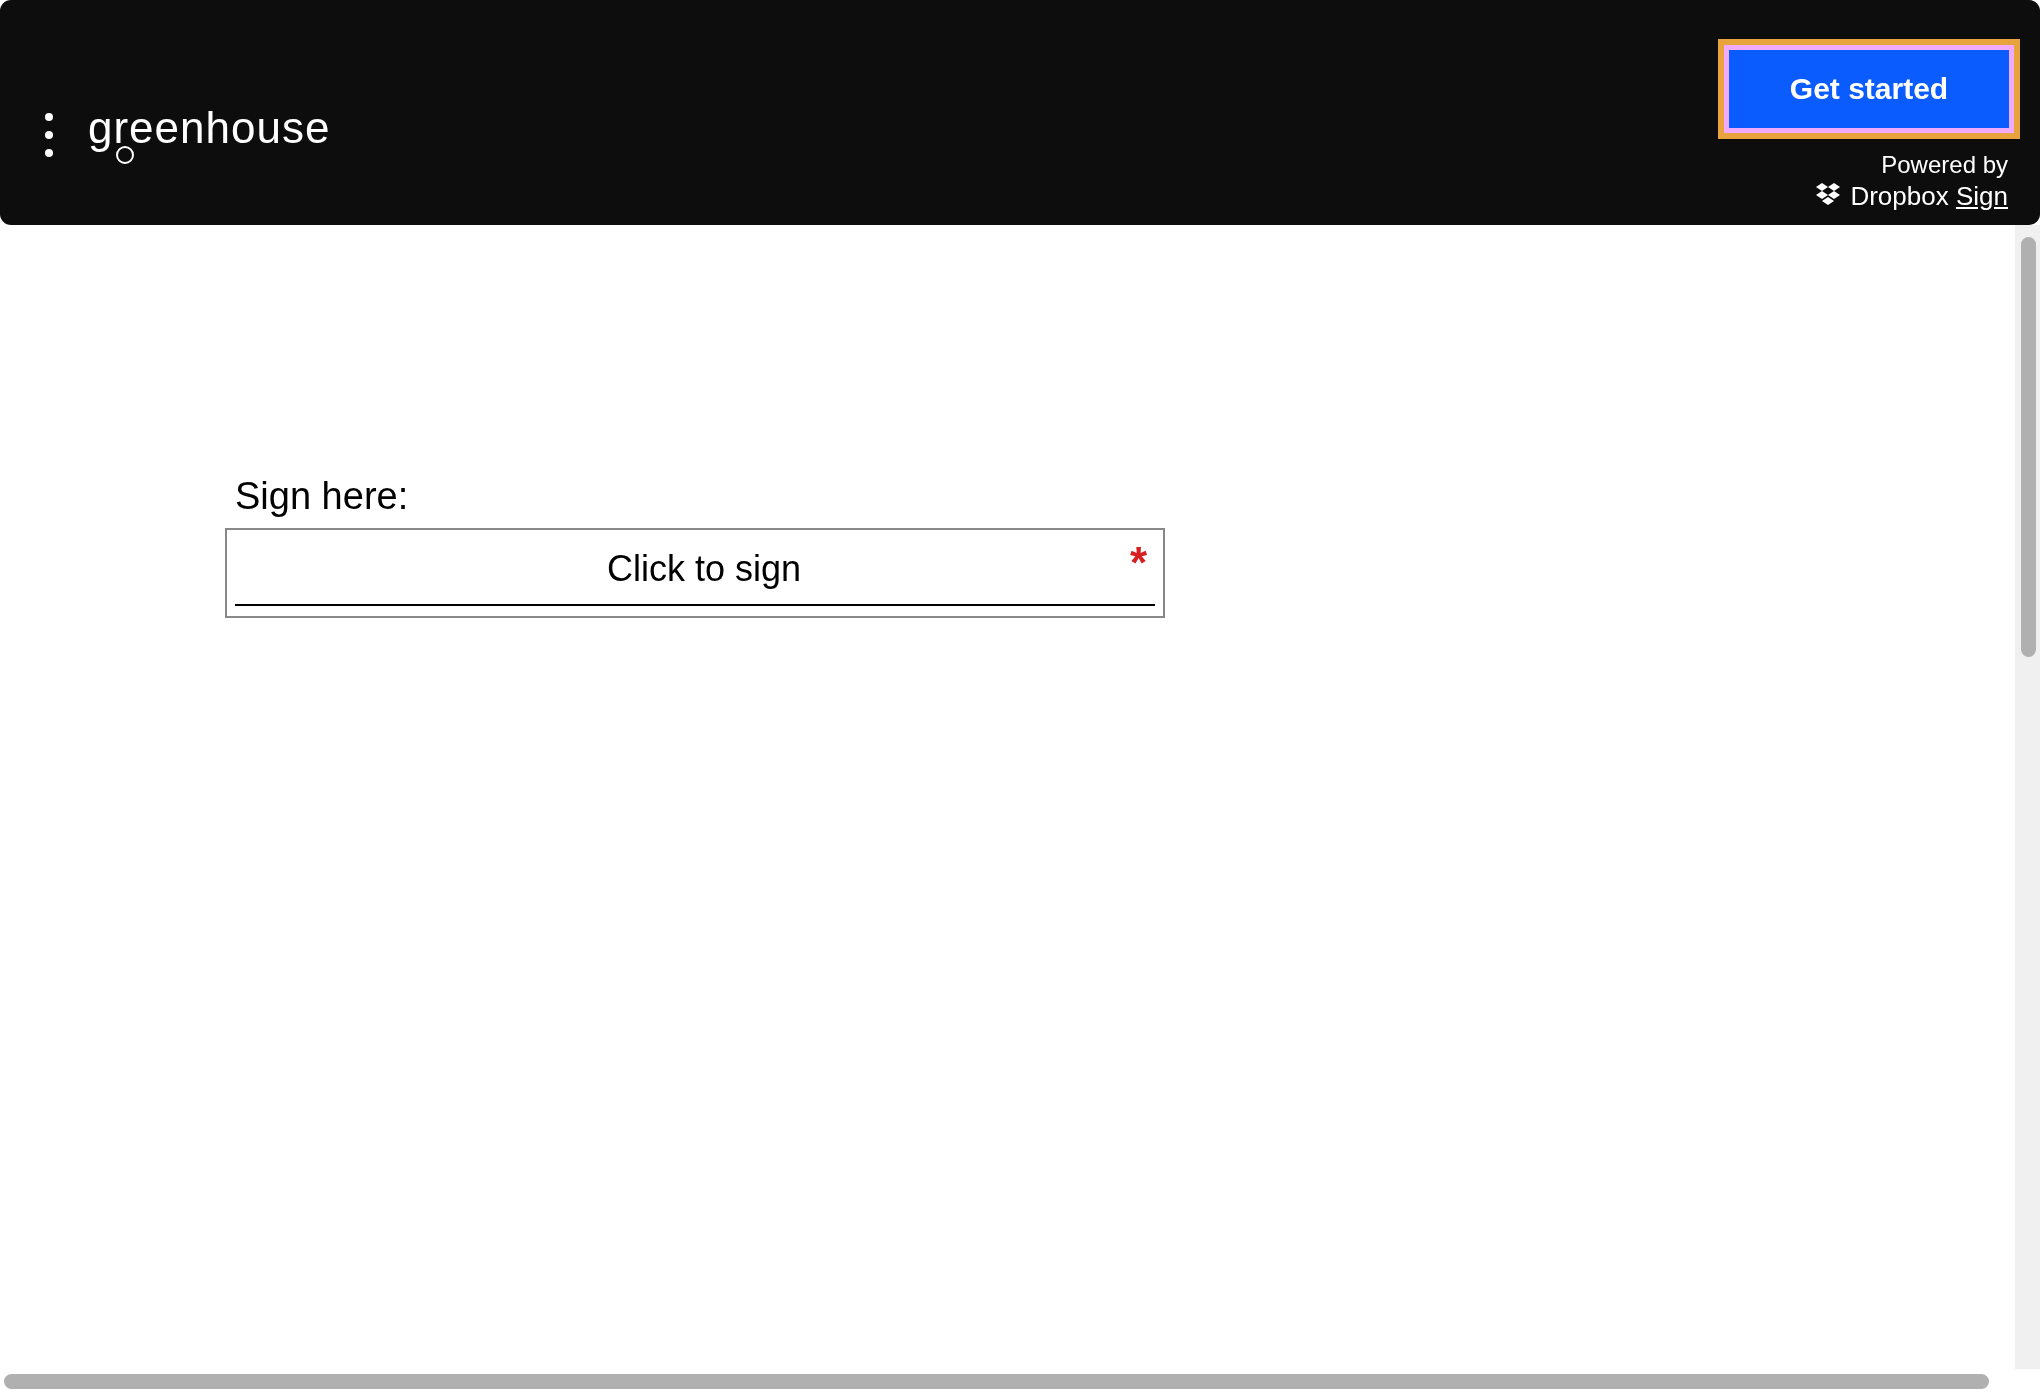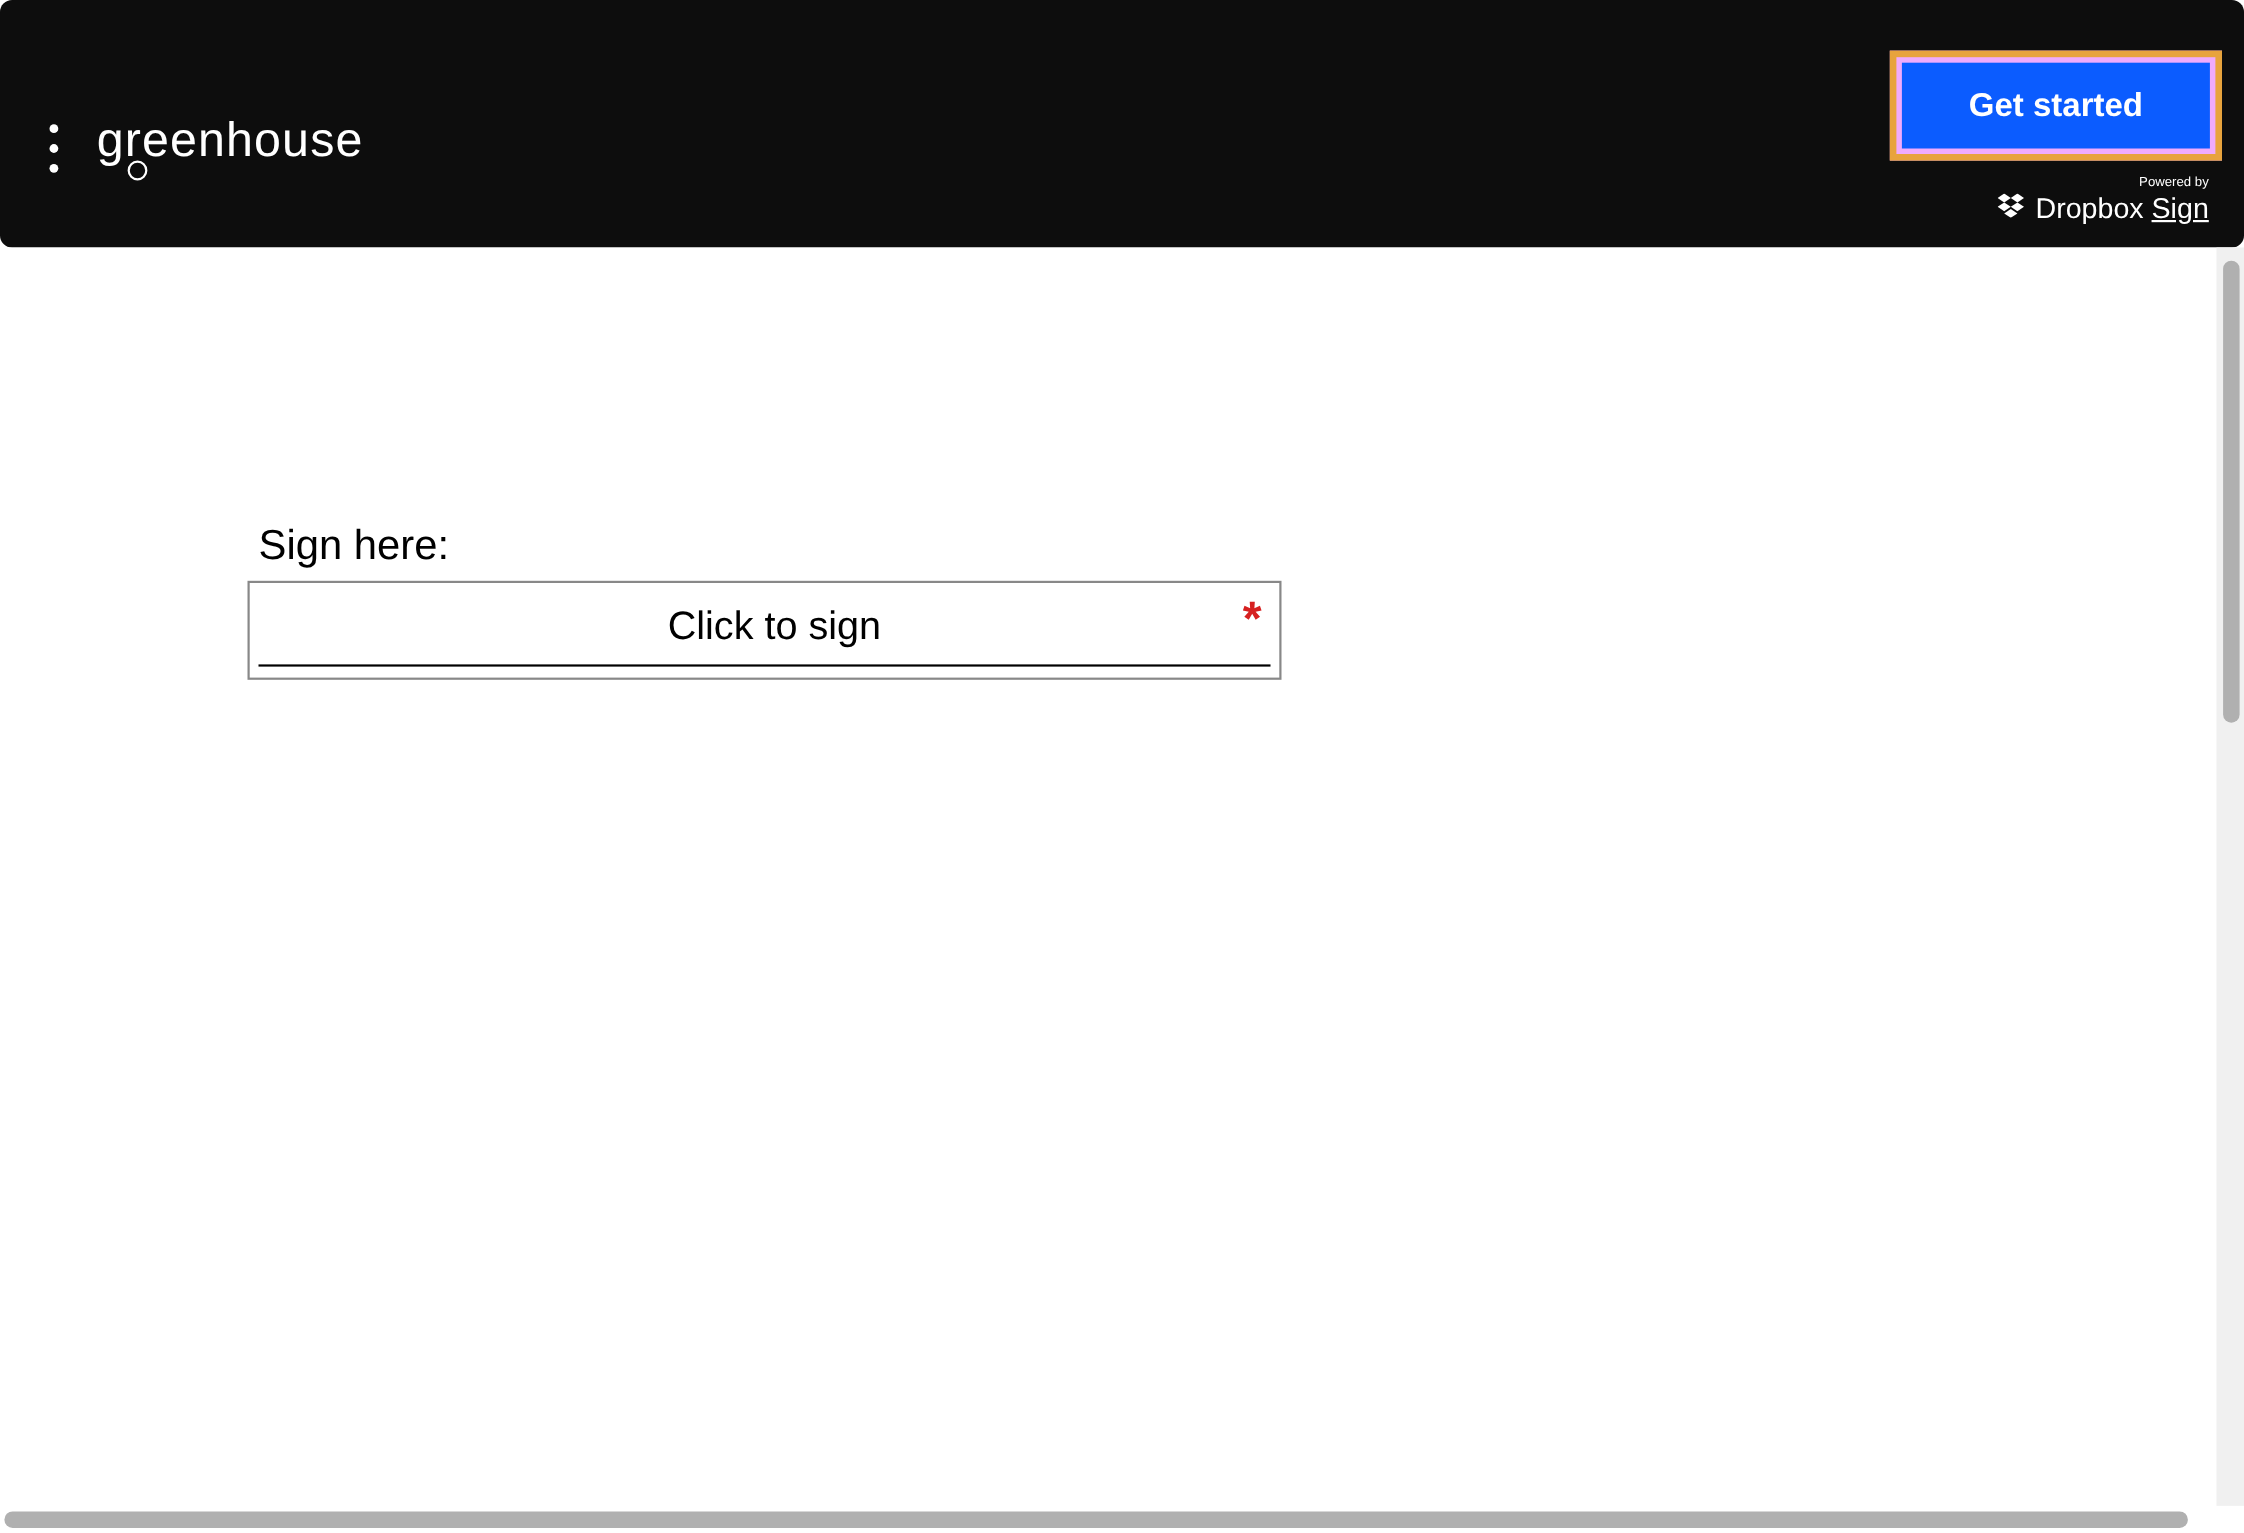--- a/index.html
+++ b/index.html
@@ -92,21 +92,21 @@
       color: #fff;
       font-size: 20px;
       text-align: right;
       display: flex;
       flex-direction: column;
       align-items: flex-end;
       gap: 2px;
       padding-right: 12px;
     }
     .powered-label {
-      font-size: 12px;
+      font-size: 24px;
       font-weight: 400;
     }
     .dropbox-sign {
       display: flex;
       align-items: center;
       gap: 10px;
       font-size: 26px;
     }
     .dropbox-icon {
       display: inline-block;

